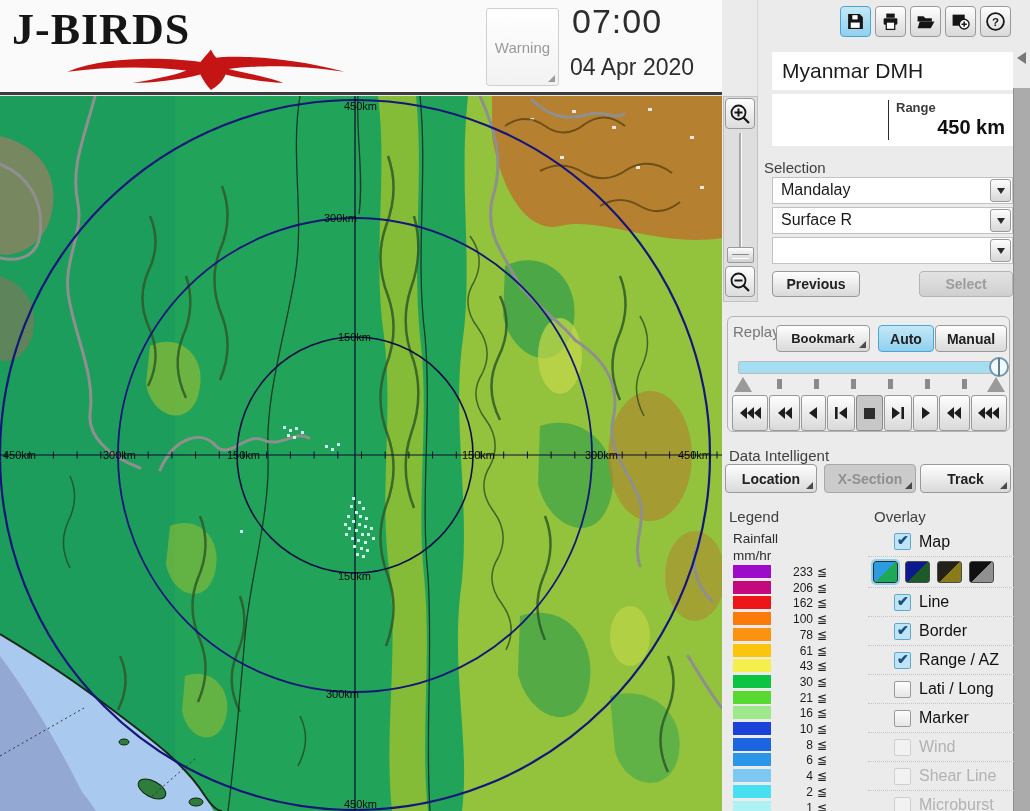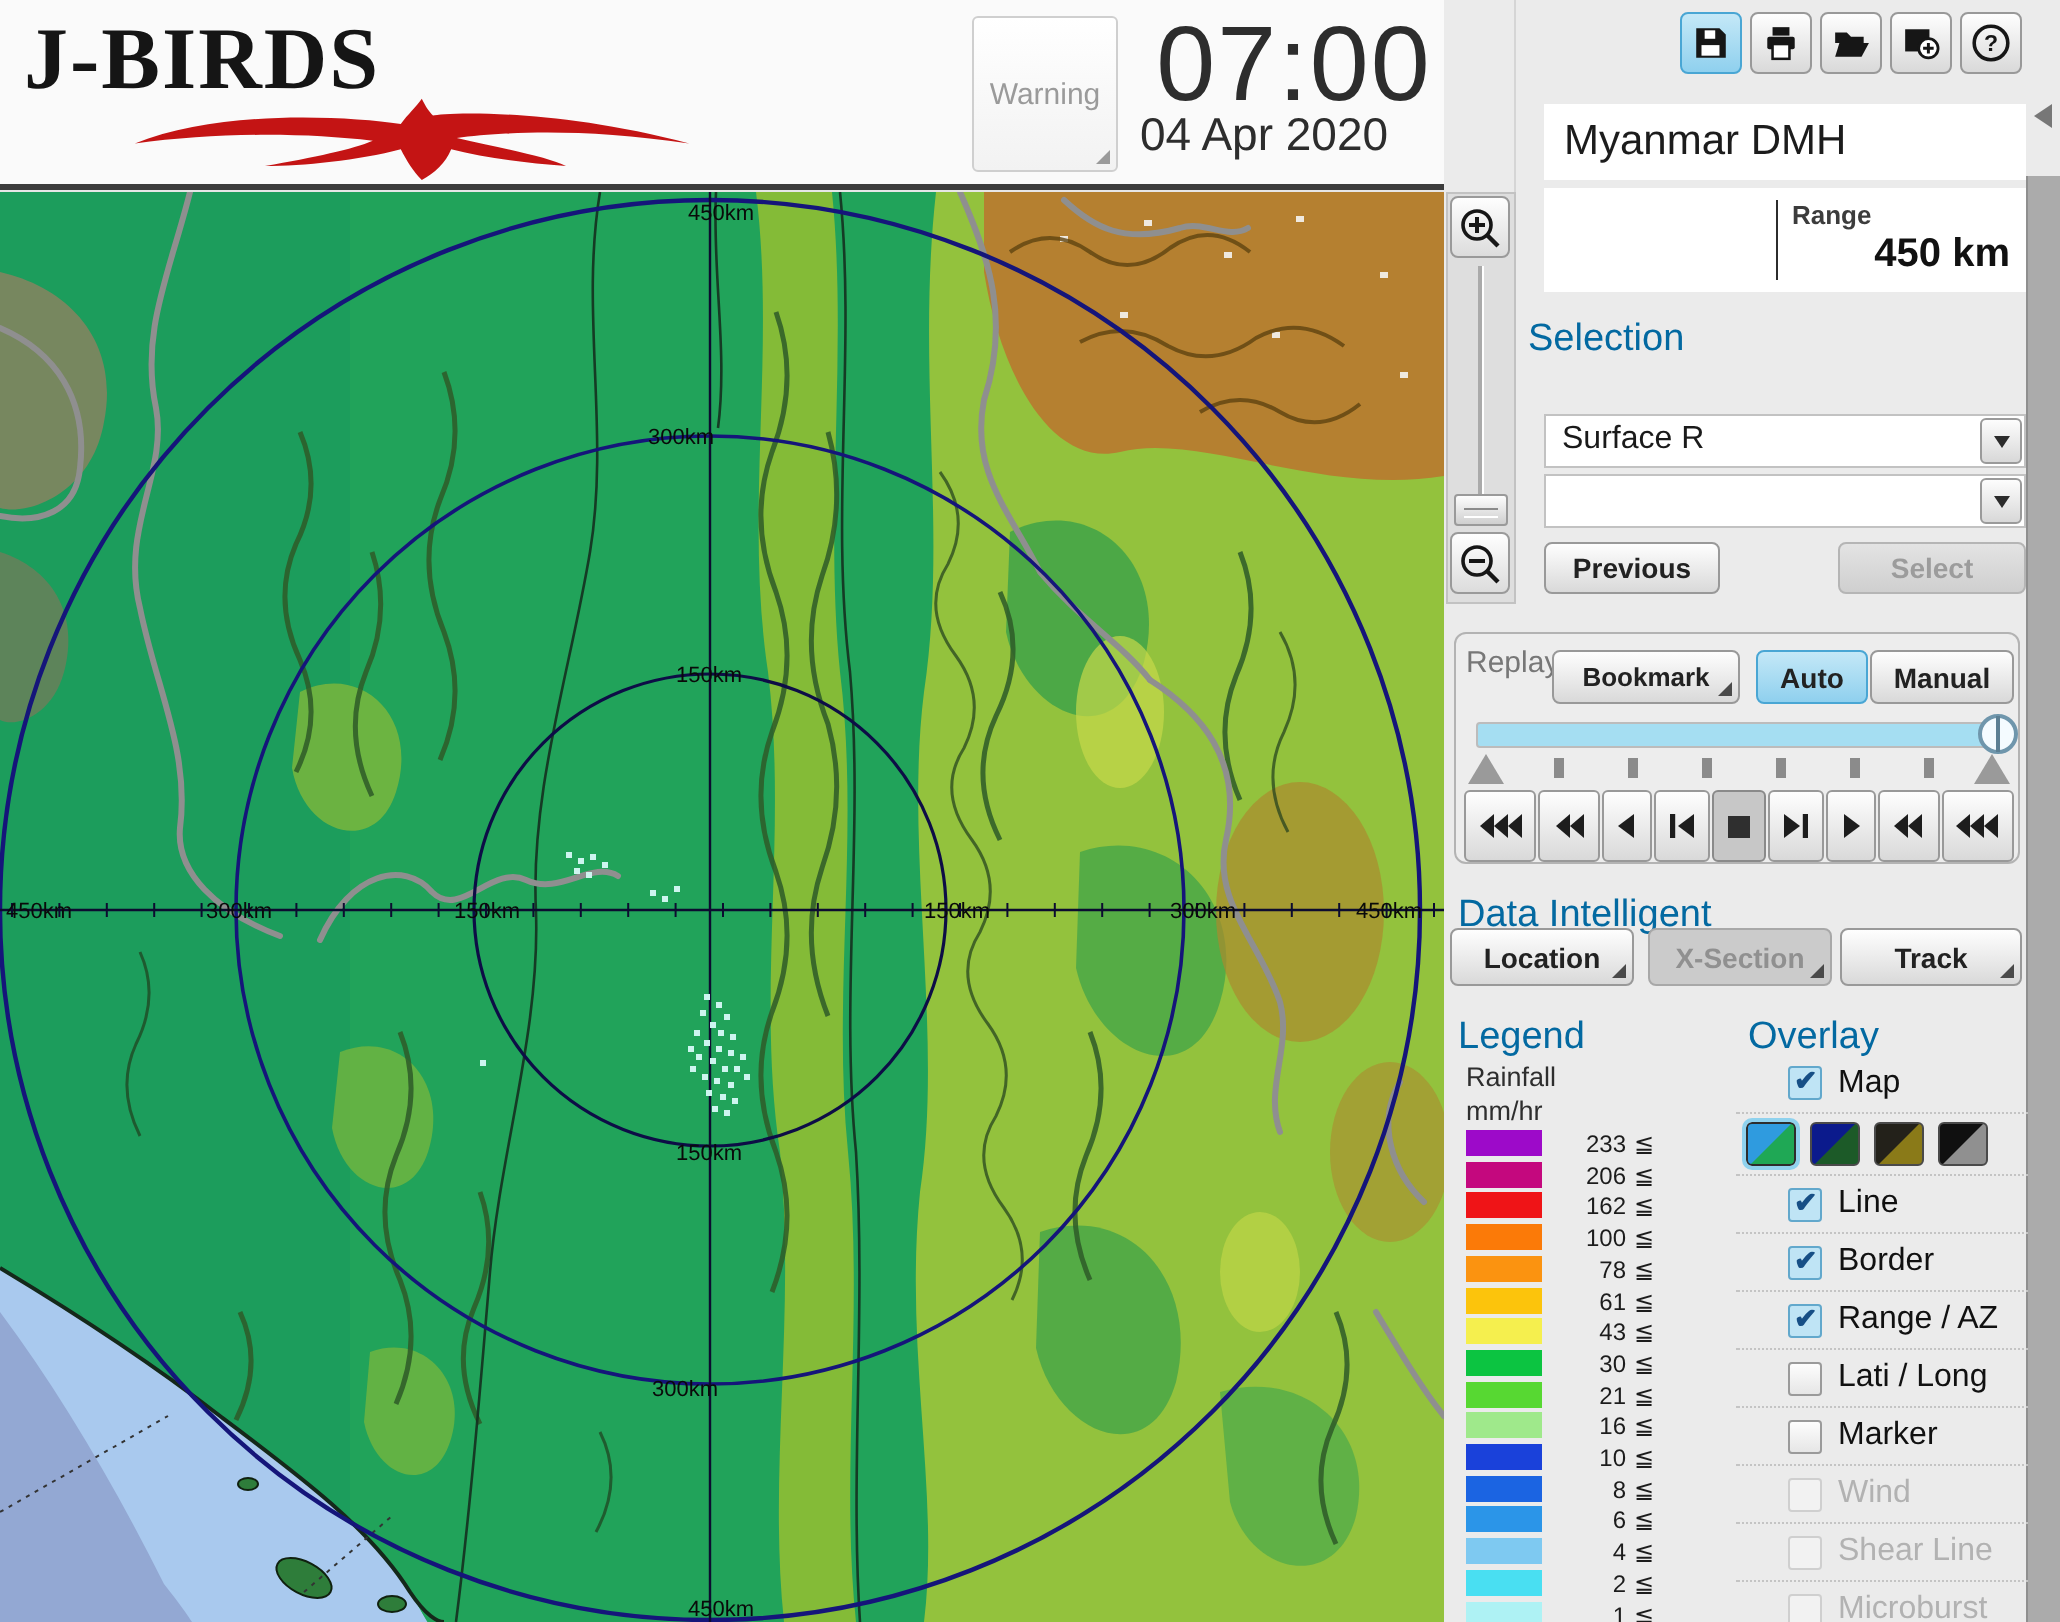--- a/index.html
+++ b/index.html
@@ -15,21 +15,21 @@
   .logo-sub { position:absolute; left:210px; top:8px; color:#c41414; font-weight:700; font-size:15px; line-height:18px; white-space:nowrap; }
   .eagle { position:absolute; left:2px; top:46px; width:392px; height:42px; }
 
   .warning-btn { position:absolute; left:486px; top:8px; width:73px; height:78px;
     background:linear-gradient(#ffffff,#f2f2f2); border:1px solid #cfcfcf; border-radius:3px;
     color:#9a9a9a; font-size:15px; display:flex; align-items:center; justify-content:center; }
   .corner:after { content:""; position:absolute; right:3px; bottom:3px;
     border-left:7px solid transparent; border-bottom:7px solid #4a4a4a; }
   .warning-btn.corner:after { border-bottom-color:#9a9a9a; }
 
-  .clock-time { position:absolute; left:572px; top:2px; width:150px; font-size:53px; color:#2d2d2d; letter-spacing:1px;text-align:center; }
+  .clock-time { position:absolute; left:572px; top:2px; width:150px; font-size:34px; color:#2d2d2d; letter-spacing:1px; }
   .clock-date { position:absolute; left:570px; top:54px; width:160px; font-size:23px; color:#2d2d2d; white-space:nowrap; }
 
   .tz-btn { position:absolute; left:727px; width:30px; height:33px; border:1px solid #9a9a9a; border-radius:4px;
     font-size:11px; font-weight:700; color:#222; display:flex; align-items:center; justify-content:center;
     background:linear-gradient(#fefefe,#dcdcdc); }
   .tz-utc { top:12px; }
   .tz-mmt { top:50px; background:linear-gradient(#cdeaf7,#9ad4ee); border-color:#5aa8cc; }
 
   
   .rpanel { position:absolute; left:722px; top:0; width:308px; height:811px; background:#ebebeb; }
@@ -46,21 +46,21 @@
   .collapse-tri { position:absolute; left:295px; top:52px; width:0; height:0;
     border-top:6px solid transparent; border-bottom:6px solid transparent; border-right:9px solid #777; }
 
   .station-box { position:absolute; left:50px; top:52px; width:241px; height:38px; background:#fff;
     font-size:21px; color:#1c1c1c; display:flex; align-items:center; padding-left:10px; }
   .range-box { position:absolute; left:50px; top:94px; width:241px; height:52px; background:#fff;font-weight:bold; }
   .range-div { position:absolute; left:116px; top:6px; width:1px; height:40px; background:#2c2c2c; }
   .range-label { position:absolute; left:124px; top:6px; font-size:13px; color:#3c3c3c; }
   .range-value { position:absolute; right:8px; top:22px; font-size:20px; color:#111; }
 
-  .sec-label { position:absolute; font-size:19px; color:#0369a1; }
+  .sec-label { position:absolute; font-size:15px; color:#404040; }
 
   .dd-row { position:absolute; left:50px; width:241px; height:27px; background:#fff; border:1px solid #c2c2c2; }
   .dd-text { position:absolute; left:8px; top:3px; font-size:16px; color:#1a1a1a; font-weight:500; }
   .dd-btn { position:absolute; right:1px; top:1px; width:21px; height:23px;
     background:linear-gradient(#fdfdfd,#d8d8d8); border:1px solid #9a9a9a; border-radius:3px;
     display:flex; align-items:center; justify-content:center; }
   .dd-arrow { width:0; height:0; border-left:4px solid transparent; border-right:4px solid transparent; border-top:6px solid #2b2b2b; }
 
   
   .replay-box { position:absolute; left:5px; top:316px; width:283px; height:116px;
@@ -374,20 +374,26 @@
     <div class="collapse-tri"></div>
 
     <div class="station-box">Myanmar DMH</div>
     <div class="range-box">
       <div class="range-div"></div>
       <div class="range-label">Range</div>
       <div class="range-value">450 km</div>
     </div>
 
     <div class="sec-label" style="left:42px; top:159px;">Selection</div>
+    <div class="dd-row" style="top:177px;">
+      <div class="dd-text">Mandalay</div>
+      <div class="dd-btn">
+          <div class="dd-arrow"></div>
+        </div>
+    </div>
     <div class="dd-row" style="top:207px;">
       <div class="dd-text">Surface R</div>
       <div class="dd-btn">
           <div class="dd-arrow"></div>
         </div>
     </div>
     <div class="dd-row" style="top:237px;">
       <div class="dd-text"></div>
       <div class="dd-btn">
           <div class="dd-arrow"></div>

